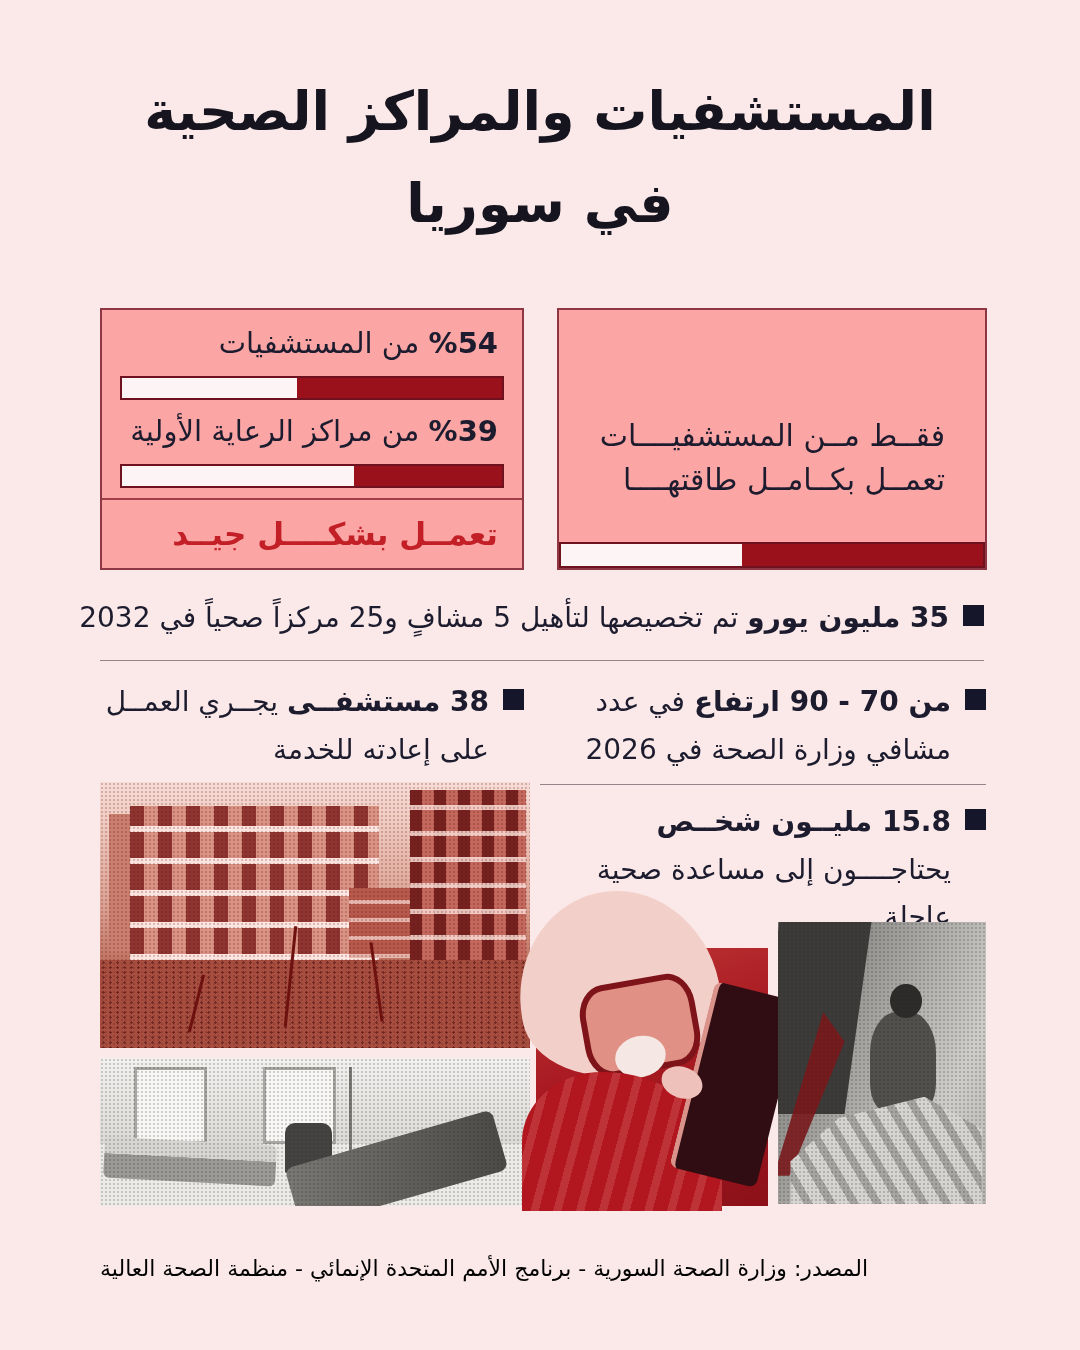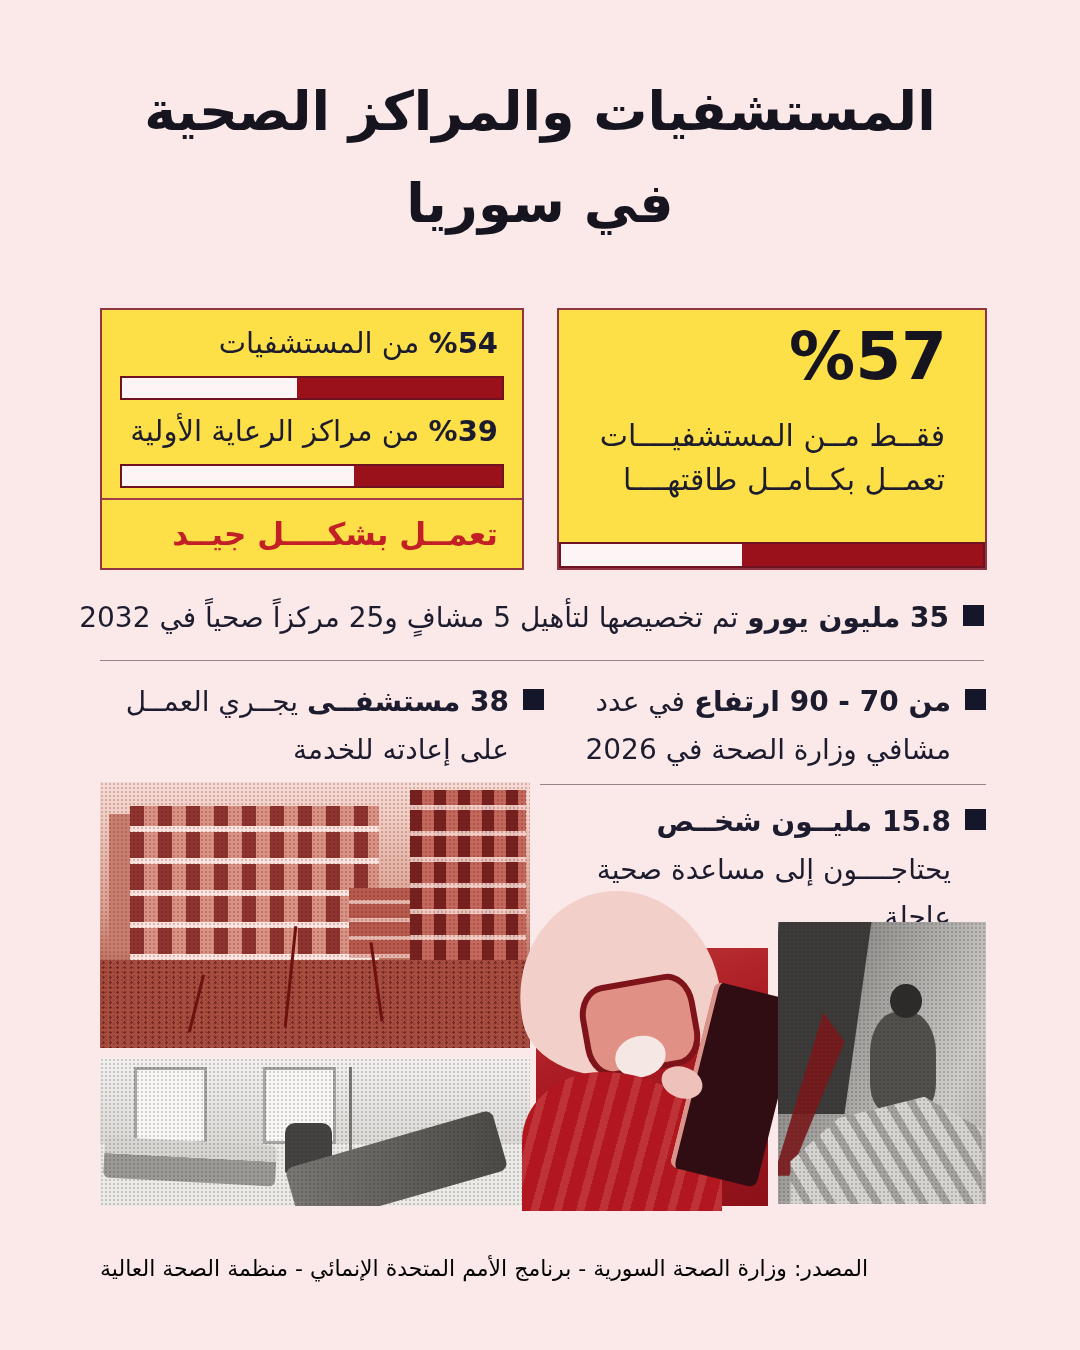--- a/index.html
+++ b/index.html
@@ -4,21 +4,21 @@
 <style>
   html,body{margin:0;padding:0;background:#fbe9e9;}
   .canvas{
     position:relative;width:1080px;height:1350px;overflow:hidden;
     background:#fbe9e9;font-family:"DejaVu Sans",sans-serif;color:#1a1b2e;direction:rtl;
   }
   
   .title{position:absolute;top:66px;left:0;right:0;text-align:center;
     font-size:54px;font-weight:800;line-height:1.7;color:#15141f;letter-spacing:-1px;}
   
-  .box{position:absolute;box-sizing:border-box;border:2px solid #8f3644;background:#fde047;}
+  .box{position:absolute;box-sizing:border-box;border:2px solid #8f3644;background:#fca5a5;}
   .box-left{left:100px;top:308px;width:424px;height:262px;}
   .box-right{left:557px;top:308px;width:430px;height:262px;}
   .stat-line{position:absolute;right:24px;font-size:29px;color:#1c1c2e;white-space:nowrap;}
   .stat-line b{font-weight:800;}
   .stat1{top:16px;} .stat2{top:104px;}
   .pbar{position:absolute;left:18px;right:18px;height:24px;box-sizing:border-box;
     background:#fdf5f5;border:2px solid #6f1220;}
   .pbar1{top:66px;} .pbar2{top:154px;}
   .pbar-fill{position:absolute;top:0;bottom:0;right:0;background:#9b111b;}
   .leftbox-caption{position:absolute;left:0;right:0;bottom:0;height:68px;
@@ -29,21 +29,21 @@
   .rb-line1{top:108px;text-align:center;} .rb-line2{top:152px;}
   .bigbar{position:absolute;left:0;right:0;bottom:0;height:26px;box-sizing:border-box;
     background:#fdf5f5;border:2px solid #6f1220;}
   
   .bullet{position:absolute;display:flex;gap:14px;align-items:flex-start;
     font-size:28px;line-height:1.7;color:#1c1c2e;}
   .bullet .sq{flex:0 0 auto;width:21px;height:21px;background:#15162a;margin-top:11px;}
   .bullet b{font-weight:800;}
   .b1{left:100px;top:594px;width:884px;white-space:nowrap;}
   .b2{left:540px;top:678px;width:446px;}
-  .b3{left:112px;top:678px;width:432px;}
+  .b3{left:92px;top:678px;width:432px;}
   .b4{left:540px;top:798px;width:446px;}
   .divider{position:absolute;height:1px;background:rgba(70,50,60,0.55);}
   .d1{left:100px;top:660px;width:884px;}
   .d2{left:540px;top:784px;width:446px;}
   
   .photo{position:absolute;overflow:hidden;}
   .grainR::after,.grainG::after{content:"";position:absolute;inset:0;pointer-events:none;}
   .grainR::after{background-image:radial-gradient(rgba(110,8,12,0.22) 1px,transparent 1px);background-size:4px 4px;}
   .grainG::after{background-image:radial-gradient(rgba(35,35,35,0.20) 1px,transparent 1px);background-size:4px 4px;}
   .img-building{left:100px;top:782px;width:430px;height:266px;
@@ -124,21 +124,20 @@
     </div>
     <div class="pbar pbar2">
       <div class="pbar-fill" style="width: 39%;"></div>
     </div>
     <div class="leftbox-caption">
       <span>تعمــل بشكــــل جيــد</span>
     </div>
   </div>
 
   <div class="box box-right">
-    <div class="big-number">%57</div>
     <div class="rb-line rb-line1">فقــط مــن المستشفيــــات</div>
     <div class="rb-line rb-line2">تعمــل بكــامــل طاقتهــــا</div>
     <div class="bigbar">
       <div class="pbar-fill" style="width: 57%;"></div>
     </div>
   </div>
 
   <div class="bullet b1">
     <span class="sq"></span>
     <span><b>35 مليون يورو</b><span> تم تخصيصها لتأهيل 5 مشافٍ و25 مركزاً صحياً في 2032</span></span>

